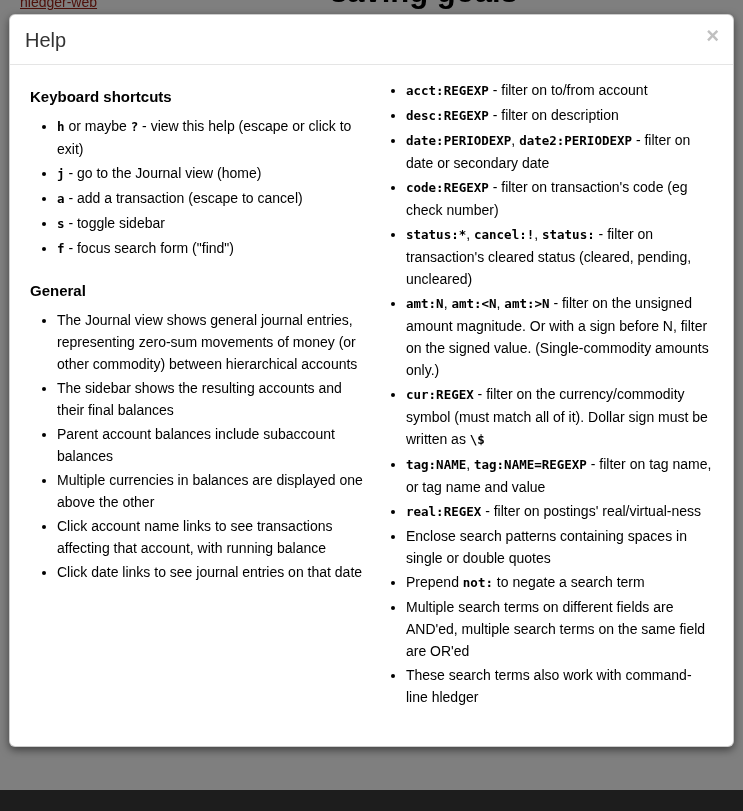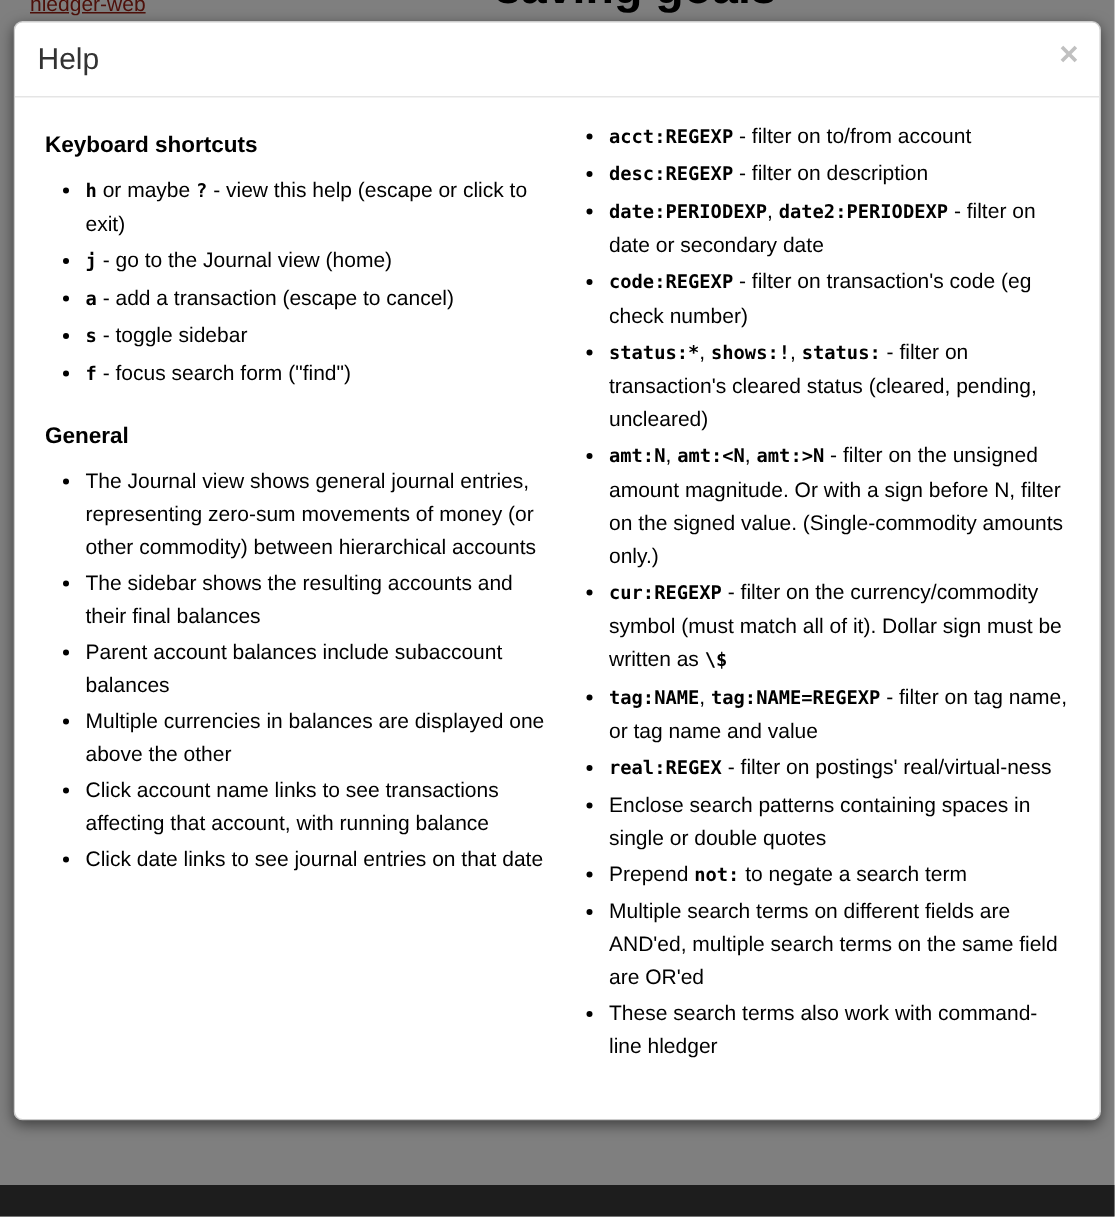--- a/index.html
+++ b/index.html
@@ -111,23 +111,23 @@
           <li>Click account name links to see transactions affecting that account, with running balance</li>
           <li>Click date links to see journal entries on that date</li>
         </ul>
       </div>
     <div class="help-col" id="col-right">
         <ul class="help-list">
           <li><code>acct:REGEXP</code> - filter on to/from account</li>
           <li><code>desc:REGEXP</code> - filter on description</li>
           <li><code>date:PERIODEXP</code>, <code>date2:PERIODEXP</code> - filter on date or secondary date</li>
           <li><code>code:REGEXP</code> - filter on transaction's code (eg check number)</li>
-          <li><code>status:*</code>, <code>shows:!</code>, <code>status:</code> - filter on transaction's cleared status (cleared, pending, uncleared)</li>
+          <li><code>status:*</code>, <code>cancel:!</code>, <code>status:</code> - filter on transaction's cleared status (cleared, pending, uncleared)</li>
           <li><code>amt:N</code>, <code>amt:&lt;N</code>, <code>amt:&gt;N</code> - filter on the unsigned amount magnitude. Or with a sign before N, filter on the signed value. (Single-commodity amounts only.)</li>
-          <li><code>cur:REGEXP</code> - filter on the currency/commodity symbol (must match all of it). Dollar sign must be written as <code>\$</code></li>
+          <li><code>cur:REGEX</code> - filter on the currency/commodity symbol (must match all of it). Dollar sign must be written as <code>\$</code></li>
           <li><code>tag:NAME</code>, <code>tag:NAME=REGEXP</code> - filter on tag name, or tag name and value</li>
           <li><code>real:REGEX</code> - filter on postings' real/virtual-ness</li>
           <li>Enclose search patterns containing spaces in single or double quotes</li>
           <li>Prepend <code>not:</code> to negate a search term</li>
           <li>Multiple search terms on different fields are AND'ed, multiple search terms on the same field are OR'ed</li>
           <li>These search terms also work with command-line hledger</li>
         </ul>
       </div>
   </div>
 </div>

